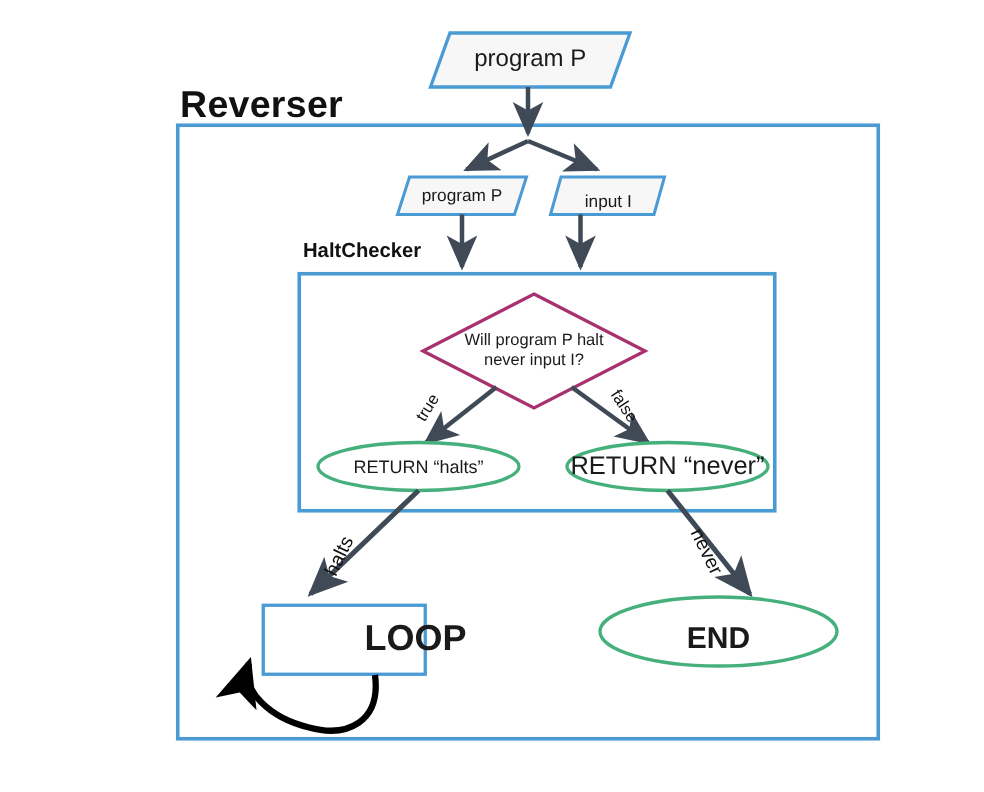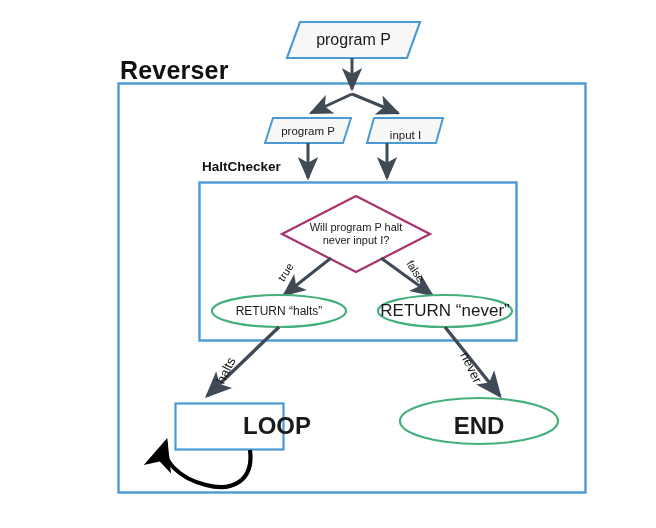--- a/index.html
+++ b/index.html
@@ -39,21 +39,21 @@
   #t-input-sub  { left:367px; top:118px; width:77px; height:34px; font-size:11.5px; }
 
   #t-diamond{
     left:285px; top:215px; width:142px; height:38px;
     font-size:11px; line-height:13.5px;
     white-space:normal; flex-direction:column;
   }
   #t-ret-halts{ left:212px; top:297px; width:134px; height:28px; font-size:12px; }
   #t-ret-never{ left:378px; top:297px; width:134px; height:28px; font-size:17px; }
   #t-loop{ left:175px; top:403px; width:108px; height:46px; font-size:24px; font-weight:700;margin-left:48px;}
-  #t-end { left:400px; top:403px; width:158px; height:46px; font-size:24px; font-weight:700;}
+  #t-end { left:400px; top:403px; width:158px; height:46px; font-size:20px; font-weight:700;}
 
   .edge-lbl{
     position:absolute; font-size:11px; color:#111111;
     transform-origin:center center; white-space:nowrap;
   }
   #e-true { left:276px; top:266px; transform:rotate(-58deg); }
   #e-false{ left:404px; top:265px; transform:rotate(57deg); }
   #e-halts{ left:212px; top:363px; font-size:13px; transform:rotate(-64deg); }
   #e-never{ left:455px; top:360px; font-size:13px; transform:rotate(64deg); }
 </style>

